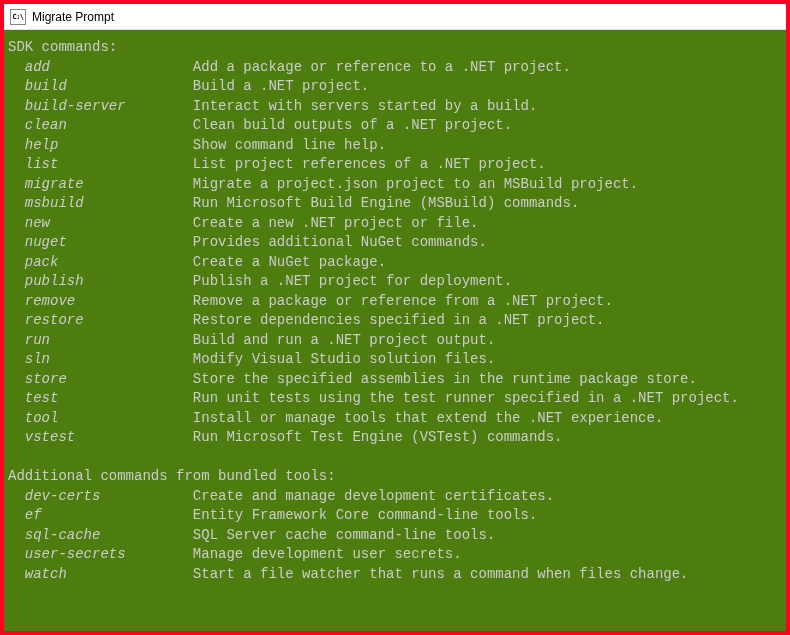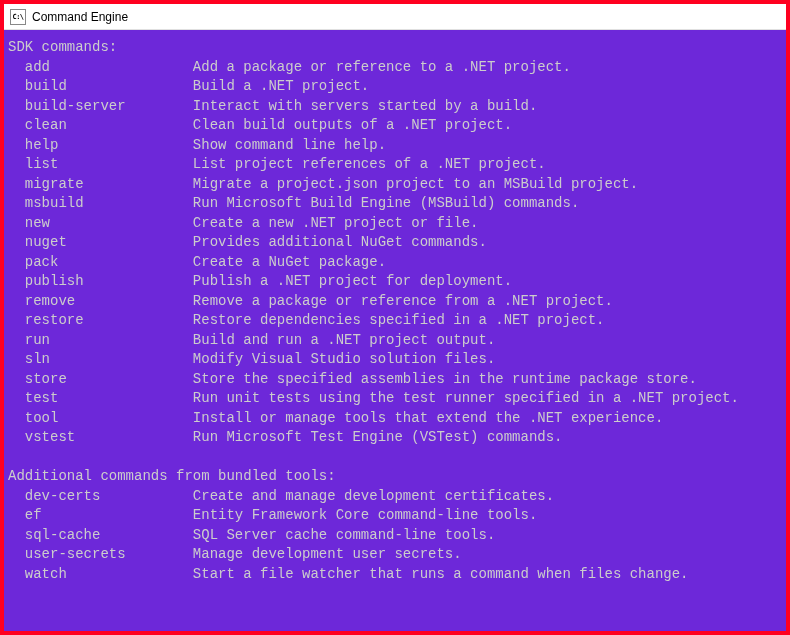--- a/index.html
+++ b/index.html
@@ -40,51 +40,52 @@
       font-family: Consolas, monospace;
       color: #000;
       letter-spacing: -0.5px;
     }
     .title-text {
       font-size: 12px;
       color: #000;
     }
     .terminal {
       flex: 1;
-      background: #6d28d9;
+      background: #4d7c0f;
       color: #cccccc;
       padding: 8px 4px 8px 4px;
       font-size: 14px;
       line-height: 19.5px;
       overflow: hidden;
       white-space: pre;
       font-family: Consolas, "Courier New", monospace;
     }
     .section-header {
       color: #cccccc;
     }
     .cmd-row {
       display: block;
     }
     .cmd-name {
       display: inline-block;
       padding-left: 2ch;
       width: 22ch;
       vertical-align: top;
+      font-style: italic;
     }
     .cmd-desc {
       display: inline;
       text-align: center;
     }
     .blank-line {
       height: 19.5px;
     }
   </style>
 </head>
 <body>
 
 <div class="window">
   <div class="titlebar">
     <span class="app-icon">C:\</span>
-    <span class="title-text">Command Engine</span>
+    <span class="title-text">Migrate Prompt</span>
   </div>
   <div class="terminal" id="terminal"><div class="section-header">SDK commands:</div><div class="cmd-row"><span class="cmd-name">add</span><span class="cmd-desc">Add a package or reference to a .NET project.</span></div><div class="cmd-row"><span class="cmd-name">build</span><span class="cmd-desc">Build a .NET project.</span></div><div class="cmd-row"><span class="cmd-name">build-server</span><span class="cmd-desc">Interact with servers started by a build.</span></div><div class="cmd-row"><span class="cmd-name">clean</span><span class="cmd-desc">Clean build outputs of a .NET project.</span></div><div class="cmd-row"><span class="cmd-name">help</span><span class="cmd-desc">Show command line help.</span></div><div class="cmd-row"><span class="cmd-name">list</span><span class="cmd-desc">List project references of a .NET project.</span></div><div class="cmd-row"><span class="cmd-name">migrate</span><span class="cmd-desc">Migrate a project.json project to an MSBuild project.</span></div><div class="cmd-row"><span class="cmd-name">msbuild</span><span class="cmd-desc">Run Microsoft Build Engine (MSBuild) commands.</span></div><div class="cmd-row"><span class="cmd-name">new</span><span class="cmd-desc">Create a new .NET project or file.</span></div><div class="cmd-row"><span class="cmd-name">nuget</span><span class="cmd-desc">Provides additional NuGet commands.</span></div><div class="cmd-row"><span class="cmd-name">pack</span><span class="cmd-desc">Create a NuGet package.</span></div><div class="cmd-row"><span class="cmd-name">publish</span><span class="cmd-desc">Publish a .NET project for deployment.</span></div><div class="cmd-row"><span class="cmd-name">remove</span><span class="cmd-desc">Remove a package or reference from a .NET project.</span></div><div class="cmd-row"><span class="cmd-name">restore</span><span class="cmd-desc">Restore dependencies specified in a .NET project.</span></div><div class="cmd-row"><span class="cmd-name">run</span><span class="cmd-desc">Build and run a .NET project output.</span></div><div class="cmd-row"><span class="cmd-name">sln</span><span class="cmd-desc">Modify Visual Studio solution files.</span></div><div class="cmd-row"><span class="cmd-name">store</span><span class="cmd-desc">Store the specified assemblies in the runtime package store.</span></div><div class="cmd-row"><span class="cmd-name">test</span><span class="cmd-desc">Run unit tests using the test runner specified in a .NET project.</span></div><div class="cmd-row"><span class="cmd-name">tool</span><span class="cmd-desc">Install or manage tools that extend the .NET experience.</span></div><div class="cmd-row"><span class="cmd-name">vstest</span><span class="cmd-desc">Run Microsoft Test Engine (VSTest) commands.</span></div><div class="blank-line"></div><div class="section-header">Additional commands from bundled tools:</div><div class="cmd-row"><span class="cmd-name">dev-certs</span><span class="cmd-desc">Create and manage development certificates.</span></div><div class="cmd-row"><span class="cmd-name">ef</span><span class="cmd-desc">Entity Framework Core command-line tools.</span></div><div class="cmd-row"><span class="cmd-name">sql-cache</span><span class="cmd-desc">SQL Server cache command-line tools.</span></div><div class="cmd-row"><span class="cmd-name">user-secrets</span><span class="cmd-desc">Manage development user secrets.</span></div><div class="cmd-row"><span class="cmd-name">watch</span><span class="cmd-desc">Start a file watcher that runs a command when files change.</span></div></div>
 </div>
 
 </body></html>

